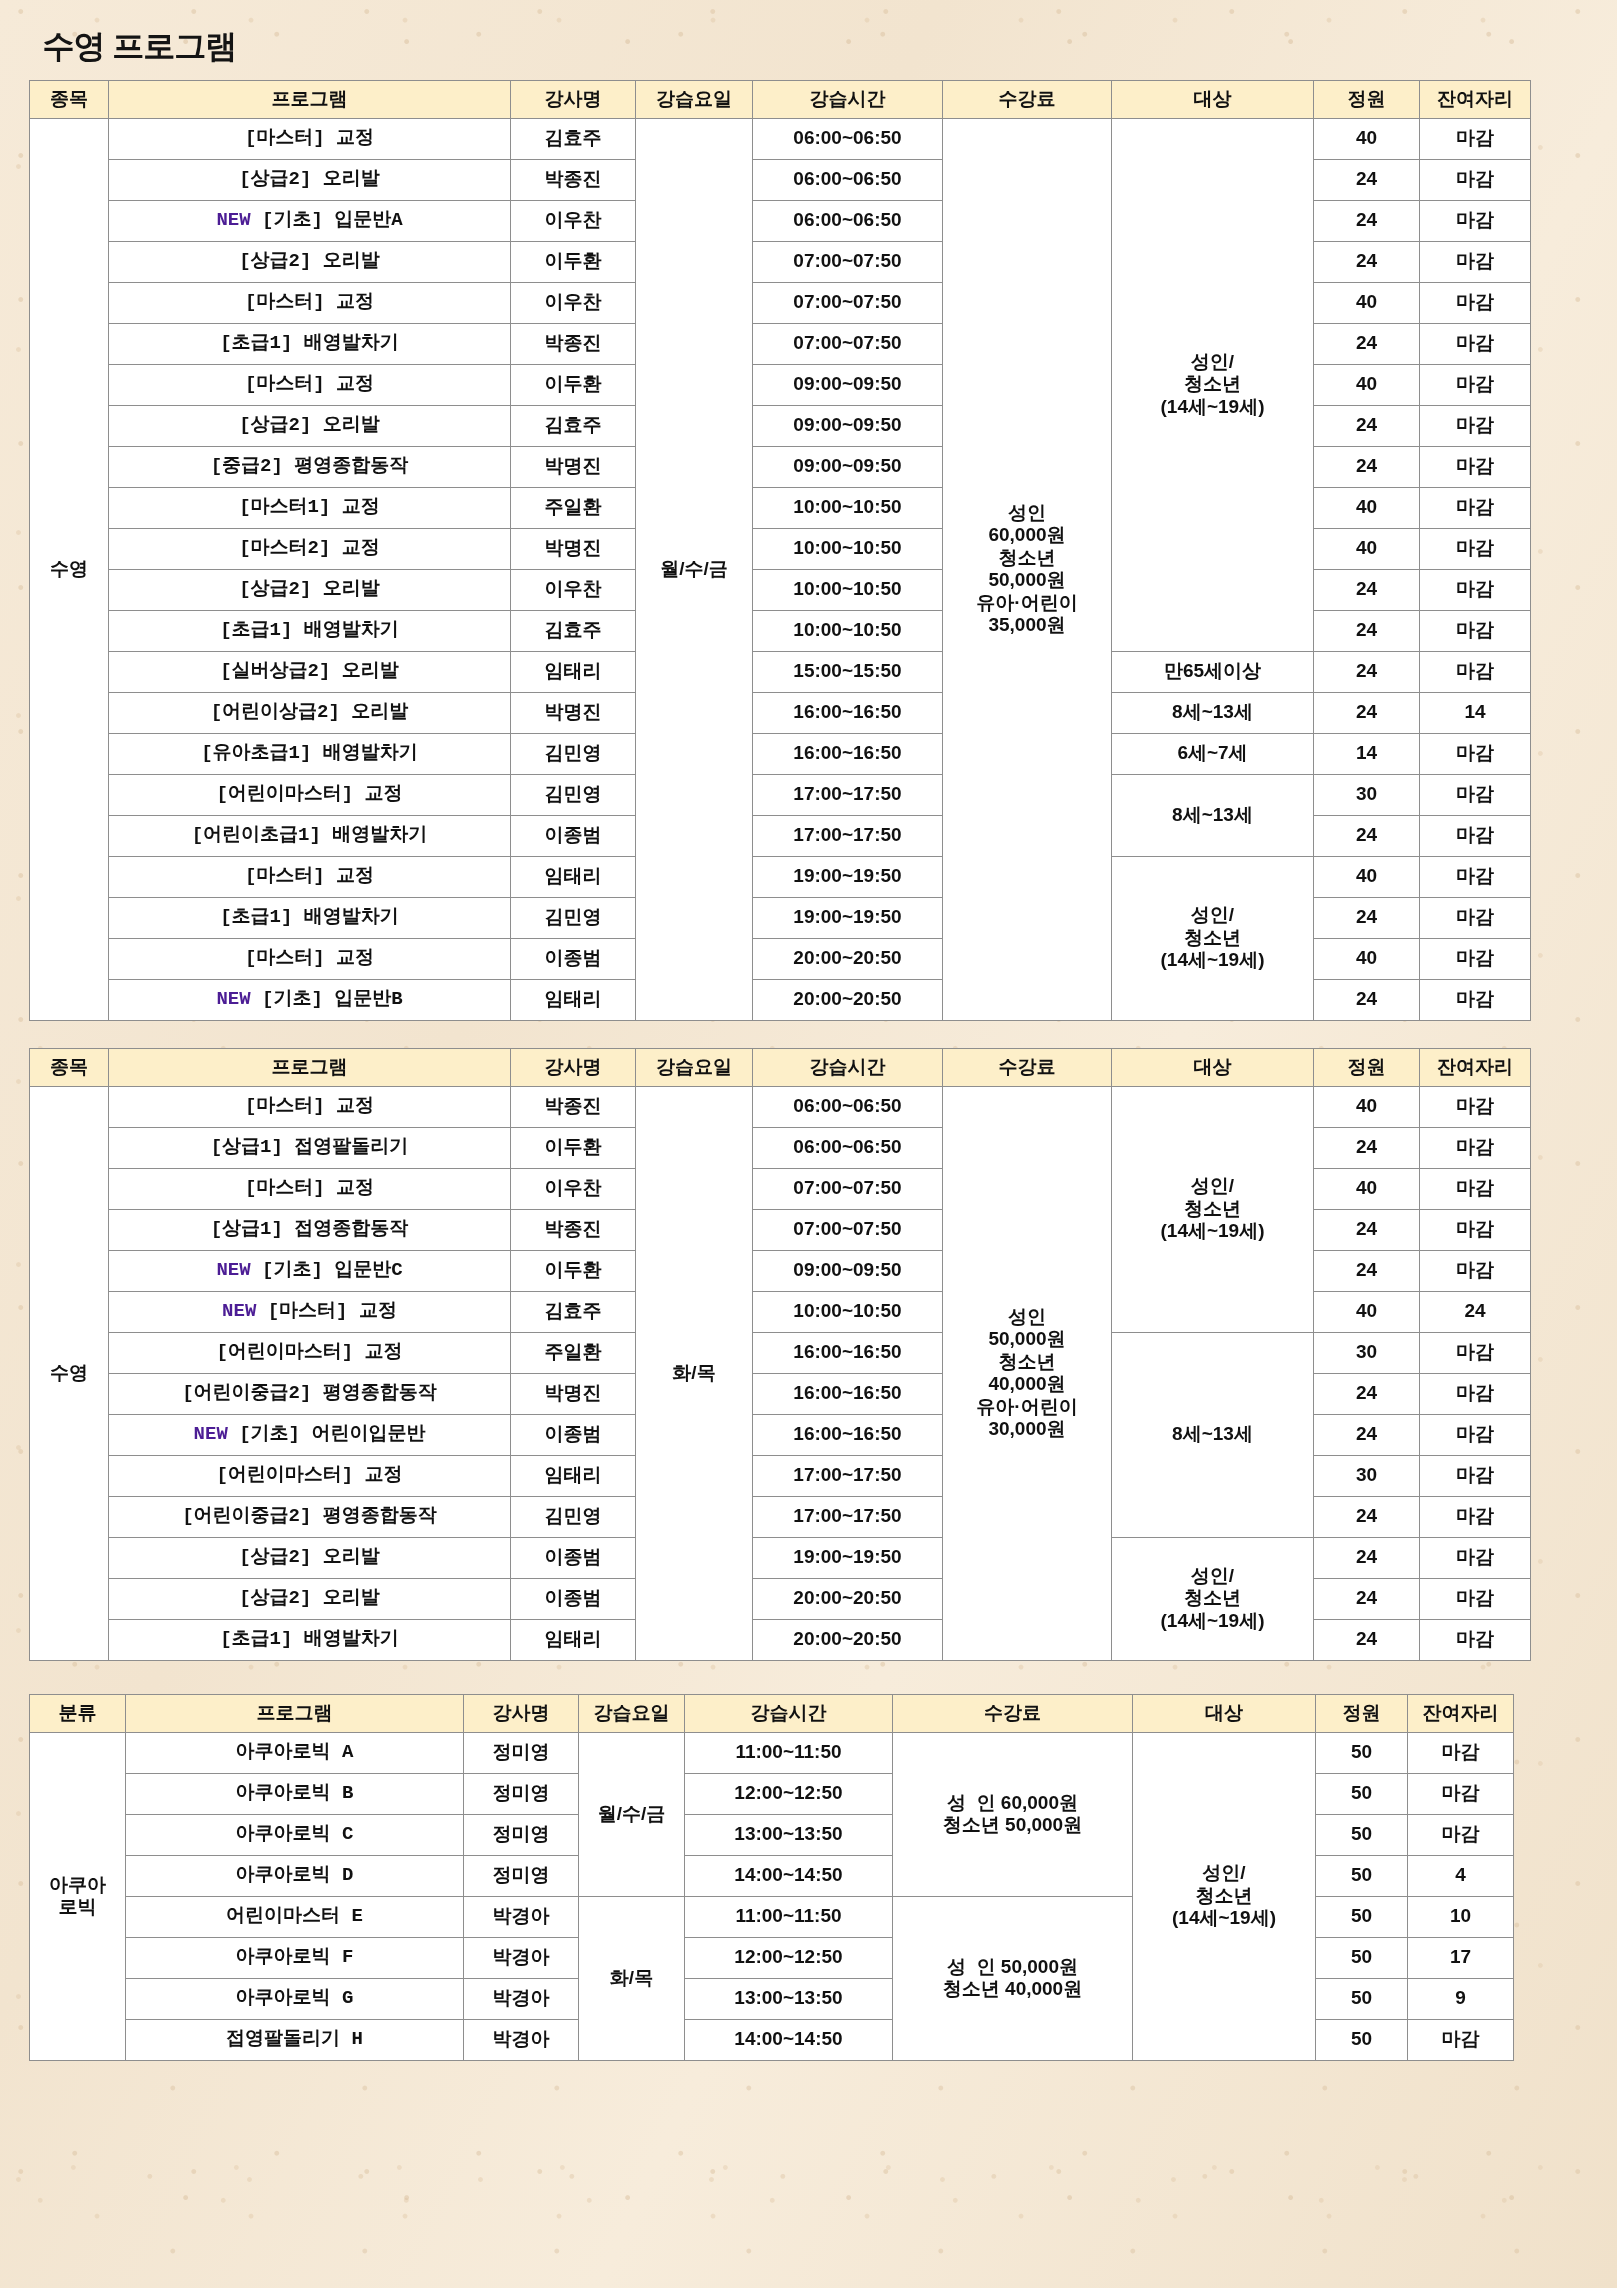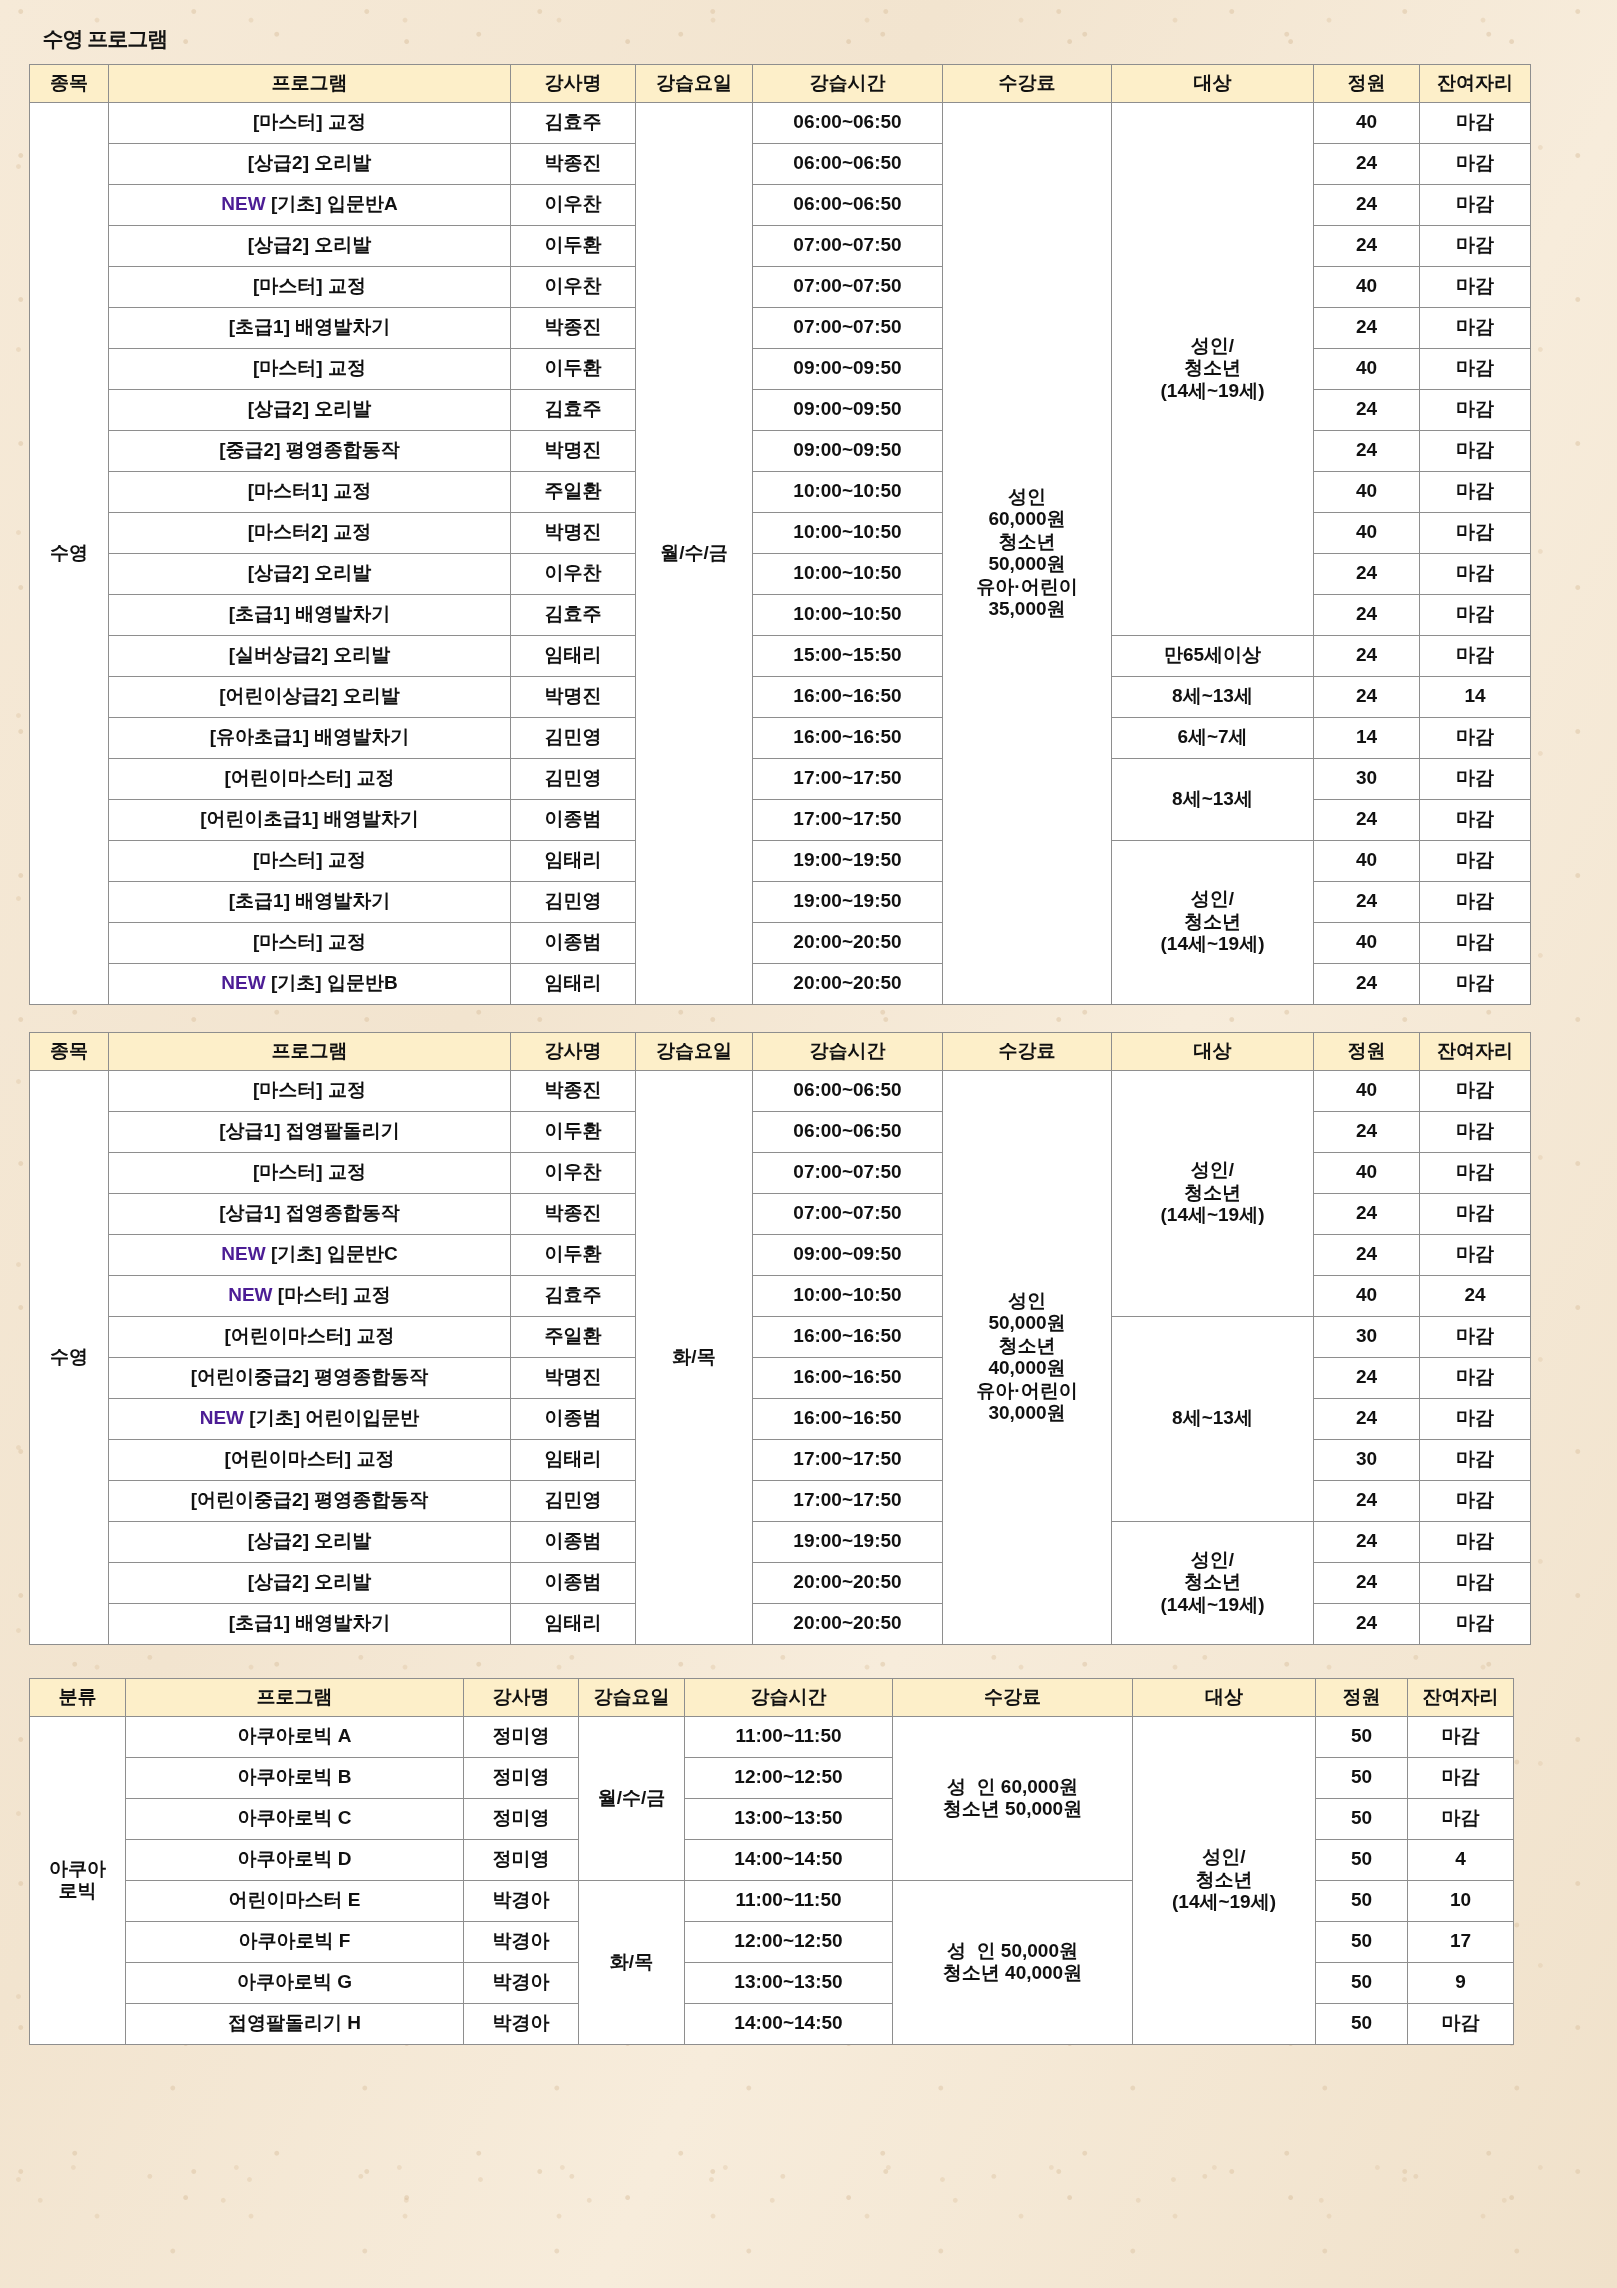--- a/index.html
+++ b/index.html
@@ -22,21 +22,21 @@
       radial-gradient(circle at 71% 58%, rgba(218,192,158,.4) 0 1.9px, transparent 2.9px),
       radial-gradient(circle at 45% 73%, rgba(226,203,172,.45) 0 1.9px, transparent 2.9px),
       radial-gradient(circle at 90% 81%, rgba(214,187,152,.4) 0 1.9px, transparent 2.9px),
       radial-gradient(circle at 8% 91%, rgba(224,200,168,.45) 0 1.9px, transparent 2.9px),
       linear-gradient(115deg,#f6ead8 0%,#f2e4cf 35%,#f7ecdb 62%,#f0e1ca 100%);
     background-size:173px 144px,202px 163px,154px 183px,221px 154px,183px 192px,211px 173px,163px 202px,192px 163px,231px 183px,100% 100%;
     pointer-events:none;
   }
   .page{position:relative;padding:25px 29px 0 29px;}
   h2.section-title{
-    font-size:21px;font-weight:bold;margin:0 0 10.6px 13.4px;
+    font-size:32px;font-weight:bold;margin:0 0 10.6px 13.4px;
     letter-spacing:-1px;color:#141414;
   }
   table.sched{
     border-collapse:collapse;width:1434px;table-layout:fixed;
     background:#ffffff;
   }
   table.sched th,table.sched td{
     border:1px solid #8e8e8e;
     text-align:center;
     font-size:19px;
@@ -45,21 +45,21 @@
     height:40px;
     line-height:1.18;
     color:#111;
     background:#fff;
   }
   table.sched thead th{
     background:#fdefc9;
     height:37px;
     font-size:19px;
   }
-  td.prog{text-align:left;padding-left:10.6px;font-weight:bold;}
+  td.prog{text-align:left;padding-left:10.6px;font-weight:bold;font-family:Liberation Mono, monospace;}
   td.cat-swim{background:#d6eef2;font-size:20px;}
   td.cat-aqua{background:#f8d3aa;font-size:20px;margin-top:7px;}
   .new{color:#4c1d95;font-weight:bold;}
   .full{color:#f4645f;font-weight:bold;}
   .multiline{line-height:1.3;}
   .spacer-sm{height:27px;}
   .spacer-lg{height:33px;}
   .fee-cell{font-size:19px;line-height:1.32;margin-top:28px;}
   .fee-cell-aqua{font-size:19px;line-height:1.38;white-space:pre;}
   

